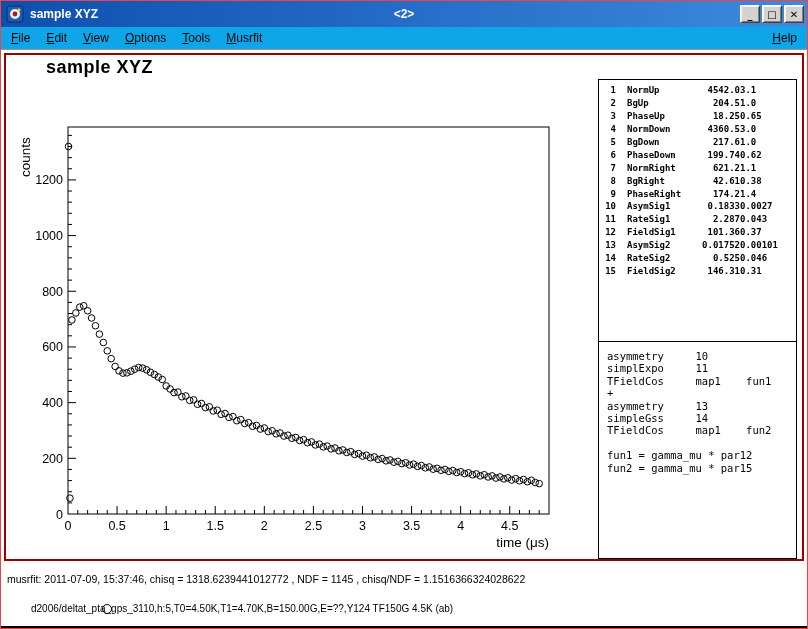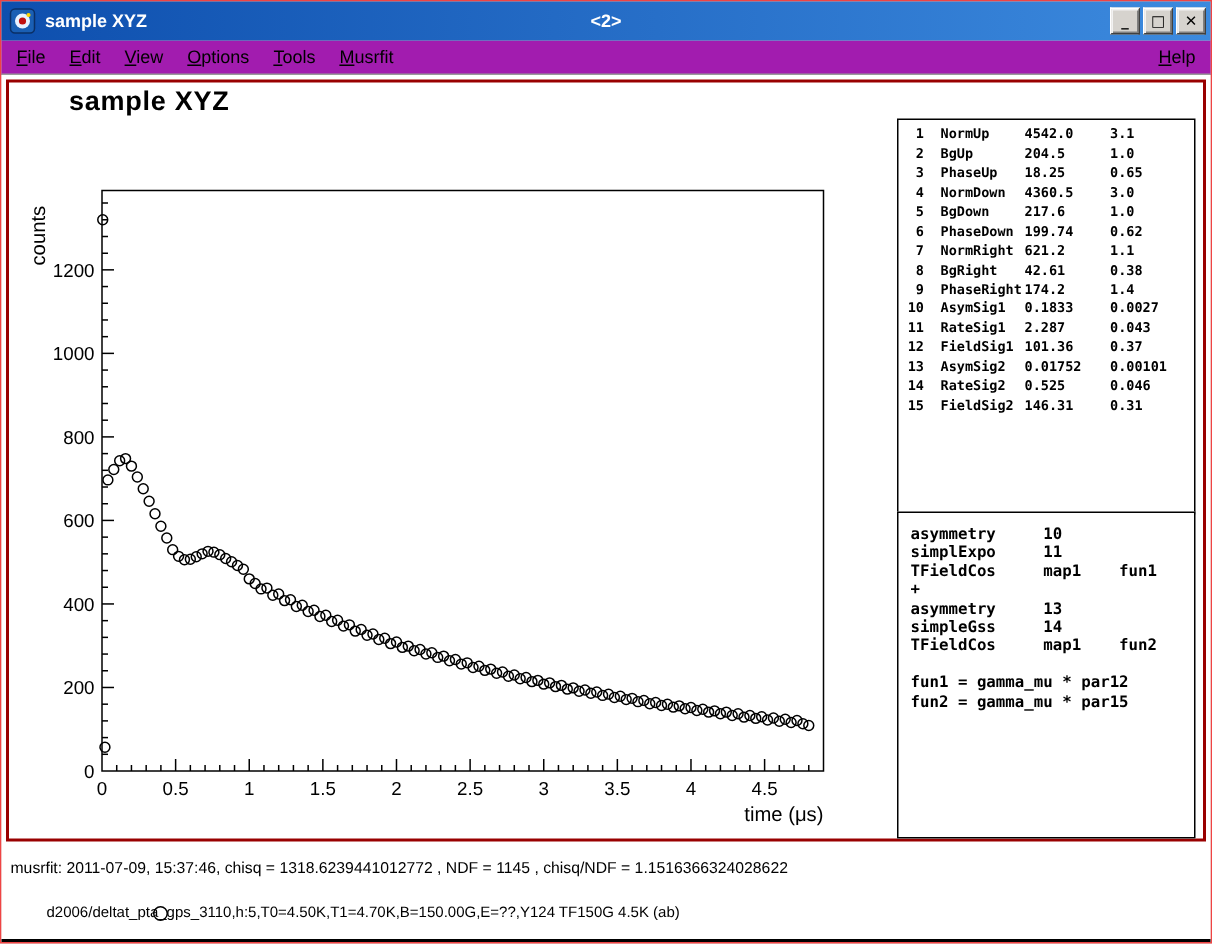--- a/index.html
+++ b/index.html
@@ -14,43 +14,43 @@
   .app-icon{width:18px;height:18px;margin:0 4px 0 2px;display:inline-block;}
   .win-title{color:#fff;font-weight:bold;font-size:12px;margin-left:2px;}
   .win-center{position:absolute;left:50%;transform:translateX(-50%);color:#fff;font-weight:bold;font-size:12px;}
   .winbtns{margin-left:auto;display:flex;gap:2px;}
   .winbtn{width:20px;height:18px;background:#d6d3ce;border:1px solid;border-color:#fff #404040 #404040 #fff;
     box-shadow:inset 1px 1px 0 #f2f2f2, inset -1px -1px 0 #808080;
     font-size:10px;font-weight:bold;text-align:center;padding:0;line-height:15px;cursor:default;font-family:"DejaVu Sans",sans-serif;color:#000;}
   .winbtn.minimize{line-height:11px;}
 
   
-  .menubar{height:22px;background:#a21caf;display:flex;align-items:center;font-size:12px;padding:0 2px;border-bottom:1px solid #9a9a9a;flex:0 0 auto;color:#000;}
+  .menubar{height:22px;background:#0ea5e9;display:flex;align-items:center;font-size:12px;padding:0 2px;border-bottom:1px solid #9a9a9a;flex:0 0 auto;color:#000;}
   .menu-item{padding:3px 8px;cursor:default;}
   .menu-item u{text-decoration:underline;}
   .menu-spacer{flex:1;}
 
   
   .canvas{flex:1;background:#fff;position:relative;}
   .main-pad{position:absolute;left:3px;top:3px;width:796px;height:504px;border:2px solid #990000;background:#fff;}
   .pad-title{position:absolute;left:40px;top:2px;font-size:18px;font-weight:bold;color:#000;letter-spacing:.5px;}
   #chart{position:absolute;left:0;top:0;width:590px;height:500px;}
   #chart text{font-family:"Liberation Sans",sans-serif;fill:#000;}
 
   
   .stats-box{position:absolute;left:592px;top:24px;width:197px;height:258px;border:1px solid #000;
     font-family:"DejaVu Sans Mono",monospace;font-weight:bold;font-size:9px;padding-top:4px;color:#000;background:#fff;}
   .stat-row{display:flex;height:12.9px;align-items:center;}
   .stat-num{width:17px;text-align:right;flex:0 0 auto;}
   .stat-name{width:56px;padding-left:11px;flex:0 0 auto;white-space:nowrap;}
-  .stat-val{width:57px;flex:0 0 auto;}
+  .stat-val{width:57px;flex:0 0 auto;text-align:right;}
   .stat-err{flex:1;}
 
   .theory-box{position:absolute;left:592px;top:286px;width:197px;height:216px;border:1px solid #000;background:#fff;}
-  .theory-box pre{margin:0;padding:8px 0 0 8px;font-family:"DejaVu Sans Mono",monospace;font-weight:bold;font-size:10.5px;line-height:12.4px;color:#000;}
+  .theory-box pre{margin:0;padding:8px 0 0 8px;font-family:"DejaVu Sans Mono",monospace;font-weight:normal;font-size:10.5px;line-height:12.4px;color:#000;}
 
   
   .fit-info{position:absolute;left:6px;top:523px;font-size:10.5px;font-weight:normal;color:#000;white-space:nowrap;}
   .legend-pad{position:absolute;left:0;right:0;bottom:0;height:34px;border-bottom:2px solid #000;}
   .legend-marker{position:absolute;left:101px;top:12px;width:8px;height:8px;border:1px solid #000;border-radius:50%;}
   .legend-text{display:block;line-height:34px;font-size:10px;font-weight:normal;color:#000;padding-left:30px;white-space:nowrap;}
 </style>
 </head>
 <body>
 

